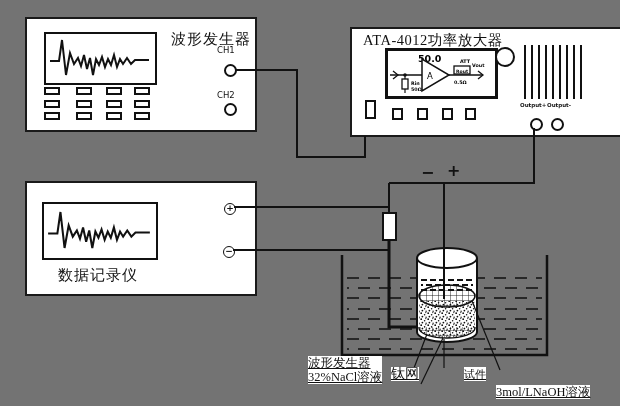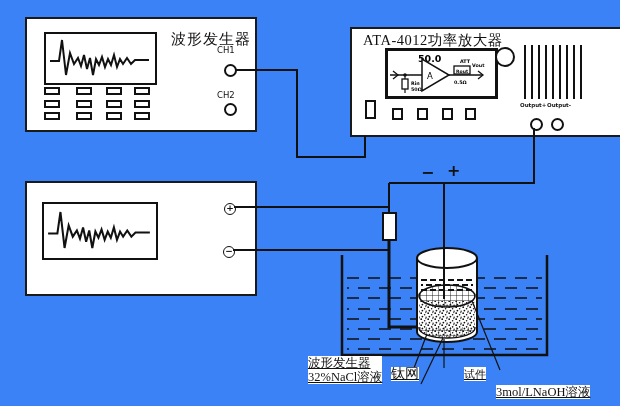--- a/index.html
+++ b/index.html
@@ -1,17 +1,17 @@
 <!DOCTYPE html>
 <html><head>
 <meta charset="utf-8">
 <style>
   html,body{margin:0;padding:0;background:#ffffff;}
   #stage{
-    position:relative;width:620px;height:406px;background:#3b82f6;overflow:hidden;
+    position:relative;width:620px;height:406px;background:#737373;overflow:hidden;
     font-family:"Liberation Serif","DejaVu Serif",serif;color:#111;
   }
   .box{position:absolute;border:2px solid #1a1a1a;background:#fff;box-sizing:border-box;}
   .screen{position:absolute;border:2.5px solid #111;background:#fff;box-sizing:border-box;}
   .cjk-title{position:absolute;font-size:15px;letter-spacing:1px;white-space:nowrap;}
   .small-sans{font-family:"DejaVu Sans","Liberation Sans",sans-serif;}
   .port{position:absolute;border:2px solid #111;border-radius:50%;background:#fff;box-sizing:border-box;}
   .btn{position:absolute;border:2px solid #111;background:#fff;box-sizing:border-box;}
   .grille-bar{position:absolute;width:2px;background:#111;}
   .term{position:absolute;width:12px;height:12px;border:1.8px solid #111;border-radius:50%;
@@ -109,20 +109,21 @@
     <div class="port" style="left:178px;top:89px;width:13px;height:13px;"></div>
     <div class="port" style="left:199px;top:89px;width:13px;height:13px;"></div>
   </div>
 
   <div class="box" style="left:25px;top:181px;width:232px;height:115px;">
     <div class="screen" style="left:15px;top:19px;width:116px;height:58px;">
       <svg width="111" height="53" viewBox="0 0 108 48">
         <polyline fill="none" stroke="#111" stroke-width="2" points="4,27 13,27 16,6 20,41 24,19 28,30 32,24 35,32 38,21 41,35 44,24 47,41 50,25 53,31 56,23 59,33 62,25 65,31 68,21 71,33 74,25 77,30 81,24 85,30 89,26 103,26"></polyline>
       </svg>
     </div>
+    <div class="cjk-title" style="left:31px;top:83px;">数据记录仪</div>
 
     <div class="term" style="left:197px;top:20px;"><span>+</span></div>
     <div class="term" style="left:196px;top:63px;"><span>−</span></div>
   </div>
 
   <svg id="overlay" width="620" height="406" viewBox="0 0 620 406">
     <defs>
       <pattern id="grid" width="6" height="5" patternUnits="userSpaceOnUse">
         <path d="M0 0 H6 M0 0 V5" stroke="#111" stroke-width="0.9" fill="none"></path>
       </pattern>

